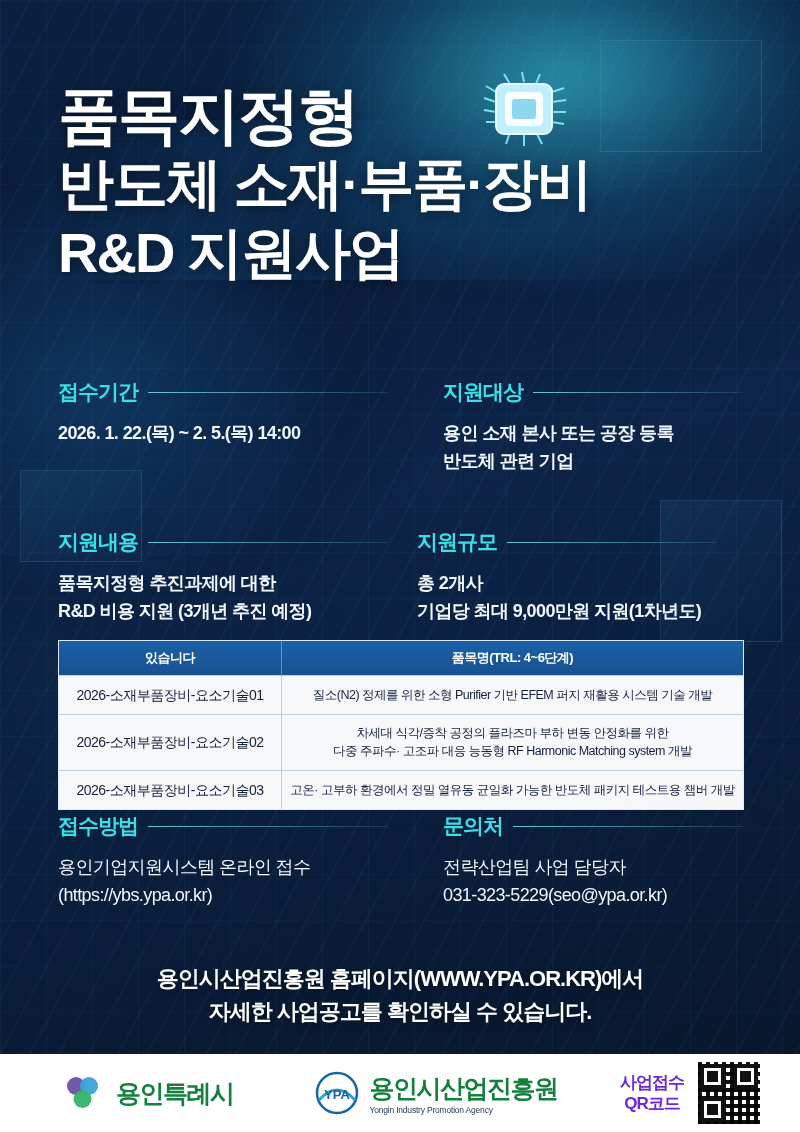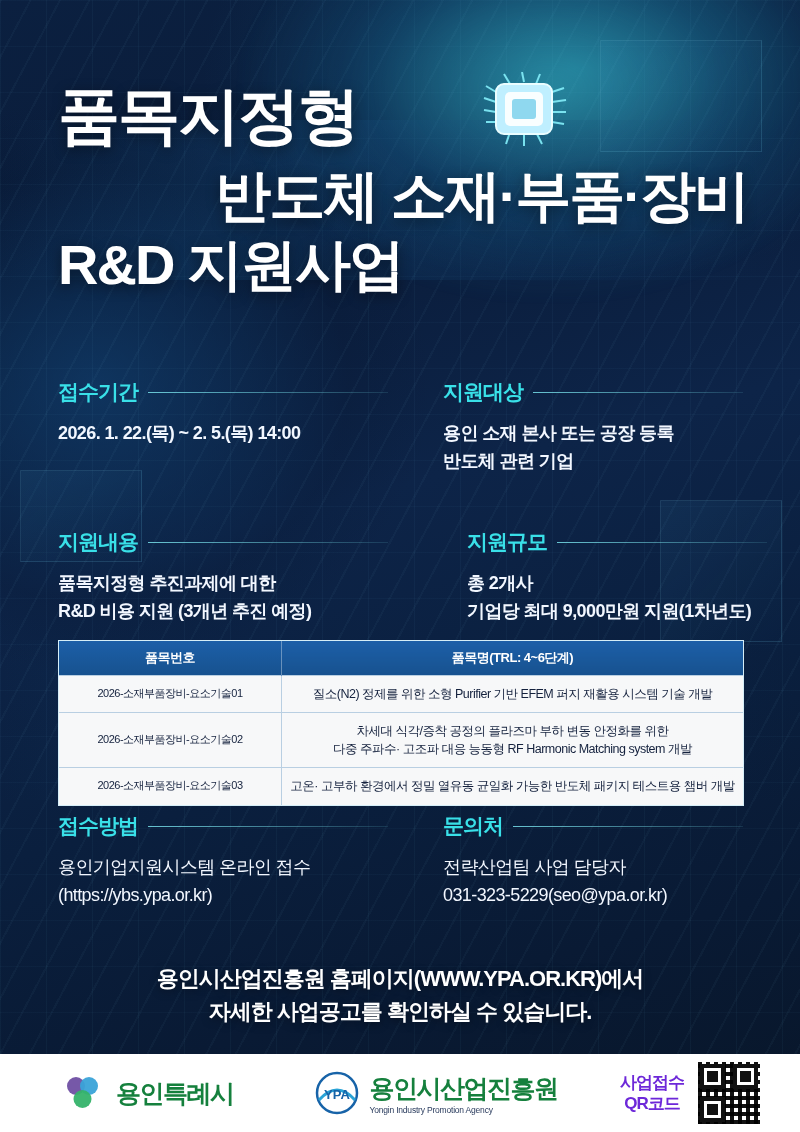--- a/index.html
+++ b/index.html
@@ -68,21 +68,21 @@
     width: 690px;
   }
   .title-line {
     color: #ffffff;
     font-weight: bold;
     letter-spacing: -2px;
     line-height: 1.02;
     text-shadow: 0 3px 14px rgba(0,0,0,0.45);
   }
   .t1 { font-size: 62px; }
-  .t2 { font-size: 56px; margin-top: 20px; text-align: right; }
+  .t2 { font-size: 56px; margin-top: 8px; }
   .t3 { font-size: 56px; margin-top: 12px; }
 
   .chip-icon {
     position: absolute;
     left: 420px;
     top: -12px;
     width: 92px;
     height: 84px;
   }
 
@@ -115,21 +115,21 @@
     color: #f2f7ff;
     letter-spacing: -0.6px;
     font-weight: bold;
   }
   .sec-body.light { font-weight: normal; }
 
   
   #blk-period   { left: 58px;  top: 378px; width: 330px; }
   #blk-target   { left: 443px; top: 378px; width: 300px; }
   #blk-content  { left: 58px;  top: 528px; width: 330px; }
-  #blk-scale    { left: 467px; top: 528px; width: 300px; }
+  #blk-scale    { left: 417px; top: 528px; width: 300px; }
   #blk-apply    { left: 58px;  top: 812px; width: 330px; }
   #blk-contact  { left: 443px; top: 812px; width: 300px; }
 
   
   .table-wrap {
     position: absolute;
     left: 58px;
     top: 640px;
     width: 684px;
     border: 1px solid rgba(150,220,245,0.35);
@@ -154,21 +154,21 @@
   table.items tbody td {
     padding: 9px 6px;
     border-top: 1px solid #b9cfe2;
     border-right: 1px solid #b9cfe2;
     text-align: center;
     vertical-align: middle;
     letter-spacing: -0.5px;
     line-height: 1.45;
   }
   table.items tbody td:last-child { border-right: none; }
-  td.col-no { width: 210px; white-space: nowrap; font-size: 11px; margin-top: 24px; }
+  td.col-no { width: 210px; white-space: nowrap; font-size: 14px; margin-top: 24px; }
 
   
   .foot-note {
     position: absolute;
     left: 0; right: 0;
     top: 962px;
     text-align: center;
     color: #ffffff;
     font-size: 22px;
     font-weight: bold;
@@ -318,21 +318,21 @@
       <span class="sec-rule"></span>
     </div>
     <div class="sec-body">총 2개사</div>
     <div class="sec-body">기업당 최대 9,000만원 지원(1차년도)</div>
   </div>
 
   <div class="table-wrap">
     <table class="items">
       <thead>
         <tr>
-          <th class="col-no">품목번호</th>
+          <th class="col-no">있습니다</th>
           <th>품목명(TRL: 4~6단계)</th>
         </tr>
       </thead>
       <tbody>
         <tr>
           <td class="col-no">2026-소재부품장비-요소기술01</td>
           <td>
             <div>질소(N2) 정제를 위한 소형 Purifier 기반 EFEM 퍼지 재활용 시스템 기술 개발</div>
           </td>
         </tr>

